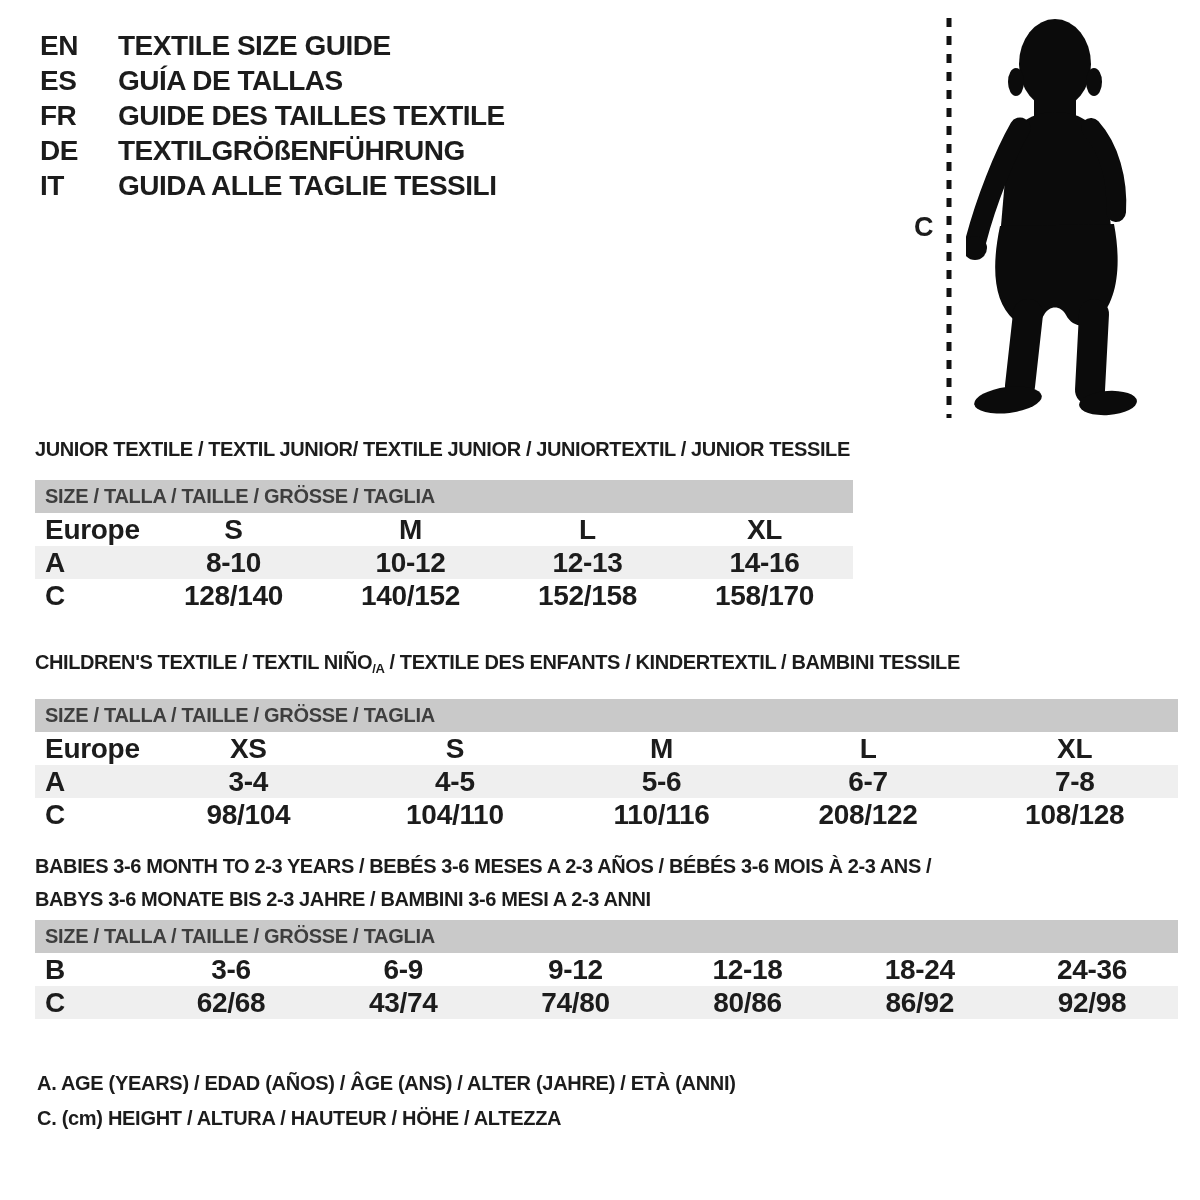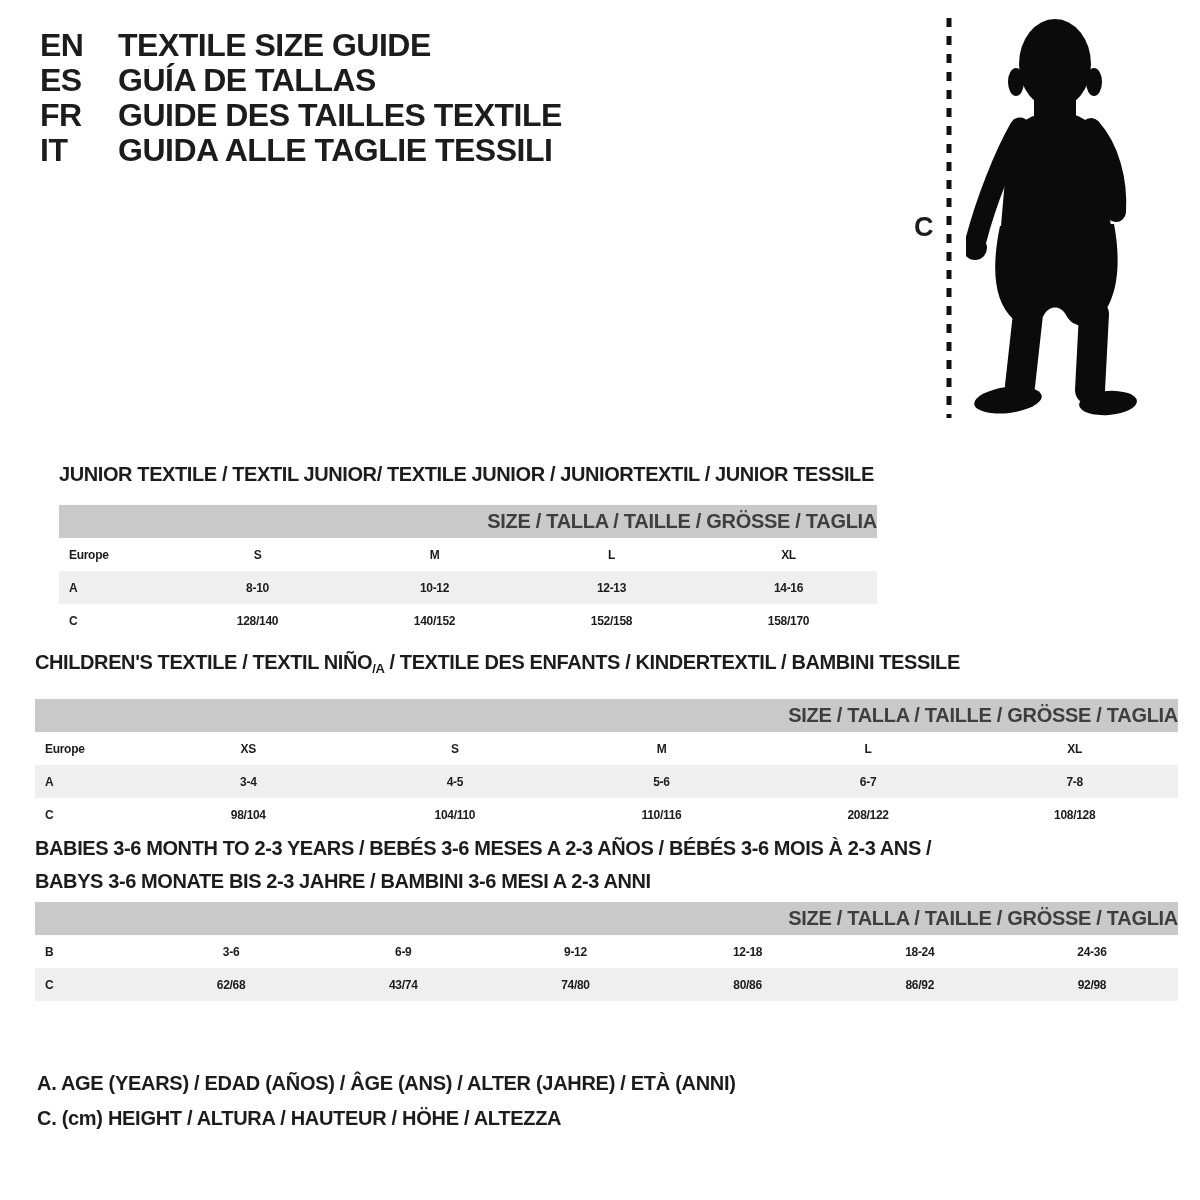--- a/index.html
+++ b/index.html
@@ -14,44 +14,44 @@
     width:1200px;height:1200px;
     font-family:"Liberation Sans","DejaVu Sans",sans-serif;
     font-weight:bold;
     color:var(--text);
     -webkit-font-smoothing:antialiased;
   }
   .page{position:relative;width:1200px;height:1200px;overflow:hidden;background:#fff;}
 
   
   .lang-block{position:absolute;left:40px;top:28px;}
-  .lang-row{display:flex;line-height:35px;font-size:32px;letter-spacing:-0.5px;white-space:nowrap;align-items:center;}
+  .lang-row{display:flex;line-height:35px;font-size:28px;letter-spacing:-0.5px;white-space:nowrap;align-items:center;}
   .lang-code{width:78px;flex:0 0 78px;}
 
   
   .figure{position:absolute;left:900px;top:14px;width:262px;height:406px;}
   .c-label{position:absolute;left:14px;top:198px;font-size:27px;}
   .dash{position:absolute;left:44px;top:2px;}
   .baby{position:absolute;left:66px;top:0;}
 
   
   .sect{position:absolute;left:35px;}
-  .sect-junior{top:458px;width:818px;margin-left:24px;}
+  .sect-junior{top:433px;width:818px;}
   .sect-children{top:646px;width:1143px;}
-  .sect-babies{top:832px;width:1143px;}
+  .sect-babies{top:850px;width:1143px;}
   .sect-title{font-size:20px;line-height:33px;letter-spacing:-0.4px;white-space:nowrap;margin-bottom:14px;}
   .sect-babies .sect-title{margin-bottom:4px;}
   .subsc{font-size:13px;vertical-align:-4px;}
 
   .size-bar{
     height:33px;line-height:33px;background:var(--bar);color:var(--bar-text);
-    padding-left:10px;font-size:20px;letter-spacing:-0.3px;white-space:nowrap;overflow:hidden;text-align:right;
+    padding-left:10px;font-size:20px;letter-spacing:-0.3px;white-space:nowrap;overflow:hidden;
   }
   .ttable{width:100%;}
-  .trow{display:flex;height:33px;align-items:center;font-size:12px;letter-spacing:-0.3px;}
+  .trow{display:flex;height:33px;align-items:center;font-size:28px;letter-spacing:-0.3px;}
   .trow.shaded{background:var(--shade);}
   .tcell{flex:1;text-align:center;}
   .tcell.rlabel{flex:0 0 110px;text-align:left;padding-left:10px;}
 
   
   .legend{position:absolute;left:37px;top:1066px;font-size:20px;line-height:35px;letter-spacing:-0.3px;}
   .legend-line{white-space:nowrap;}
 </style>
 </head>
 <body>
@@ -63,20 +63,24 @@
       <span class="lang-code">EN</span>
       <span class="lang-label">TEXTILE SIZE GUIDE</span>
     </div>
     <div class="lang-row">
       <span class="lang-code">ES</span>
       <span class="lang-label">GUÍA DE TALLAS</span>
     </div>
     <div class="lang-row">
       <span class="lang-code">FR</span>
       <span class="lang-label">GUIDE DES TAILLES TEXTILE</span>
+    </div>
+    <div class="lang-row">
+      <span class="lang-code">DE</span>
+      <span class="lang-label">TEXTILGRÖßENFÜHRUNG</span>
     </div>
     <div class="lang-row">
       <span class="lang-code">IT</span>
       <span class="lang-label">GUIDA ALLE TAGLIE TESSILI</span>
     </div>
   </div>
 
   <div class="figure">
     <span class="c-label">C</span>
     <svg class="dash" width="10" height="404" aria-hidden="true">

